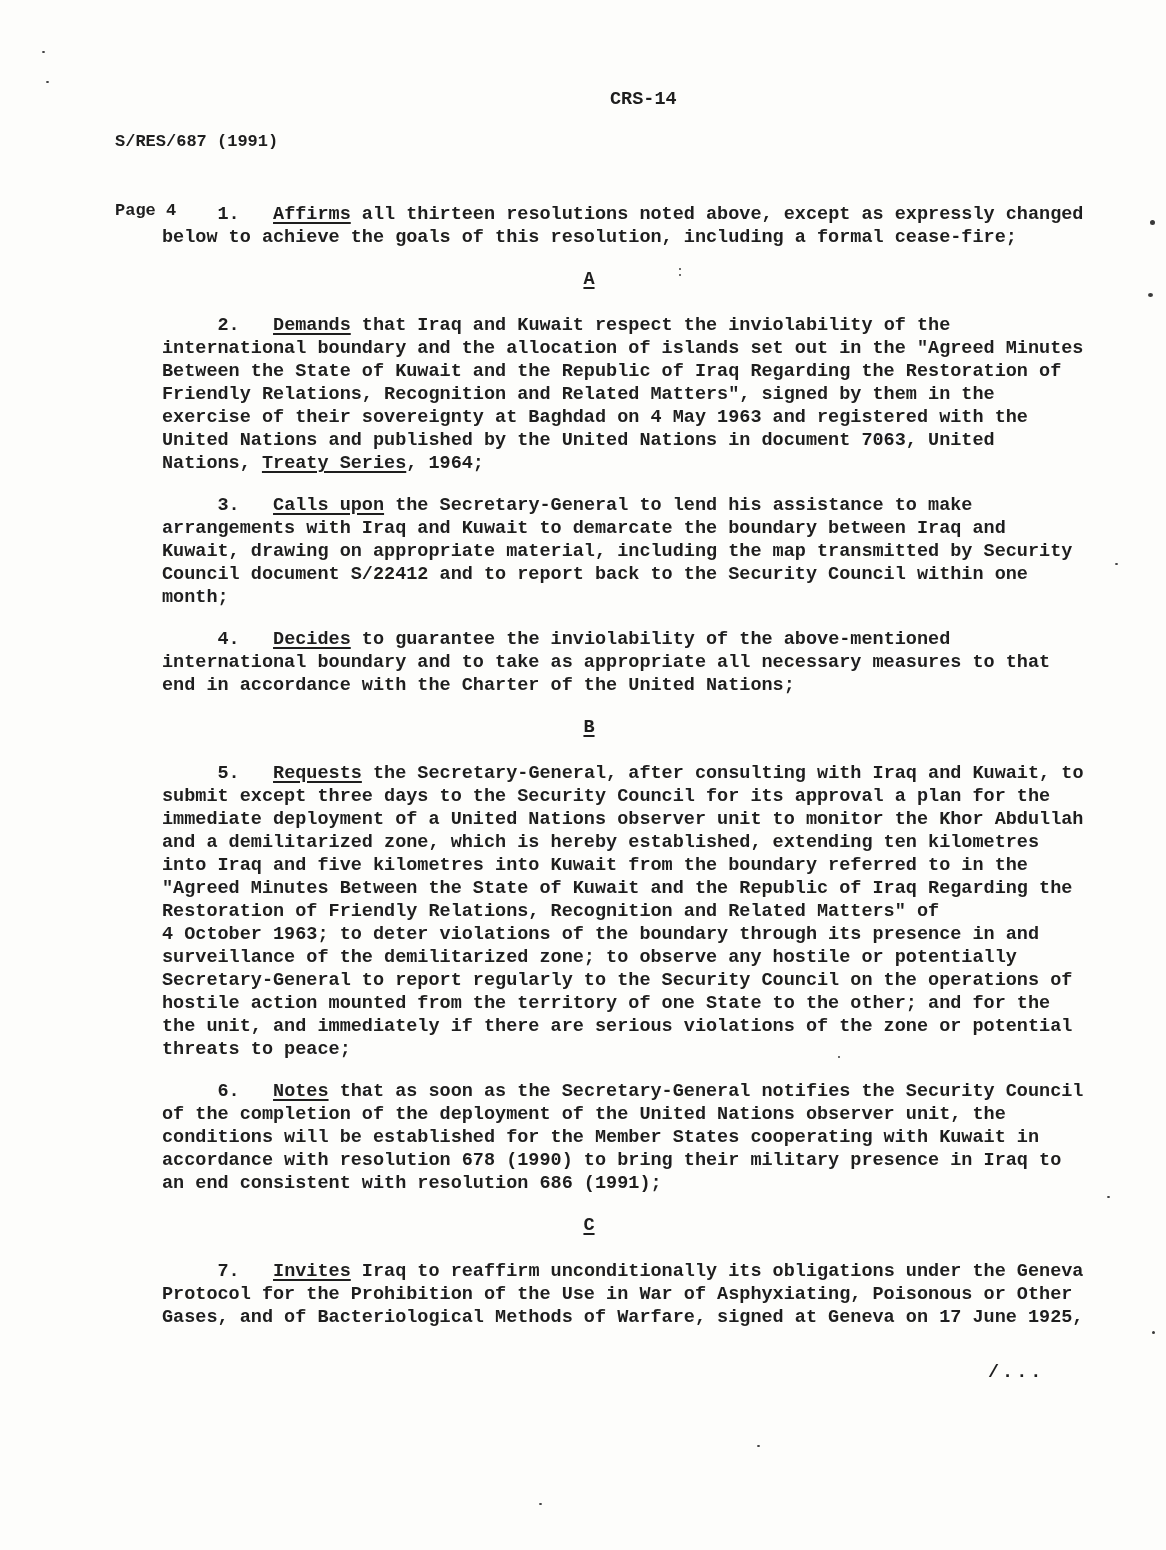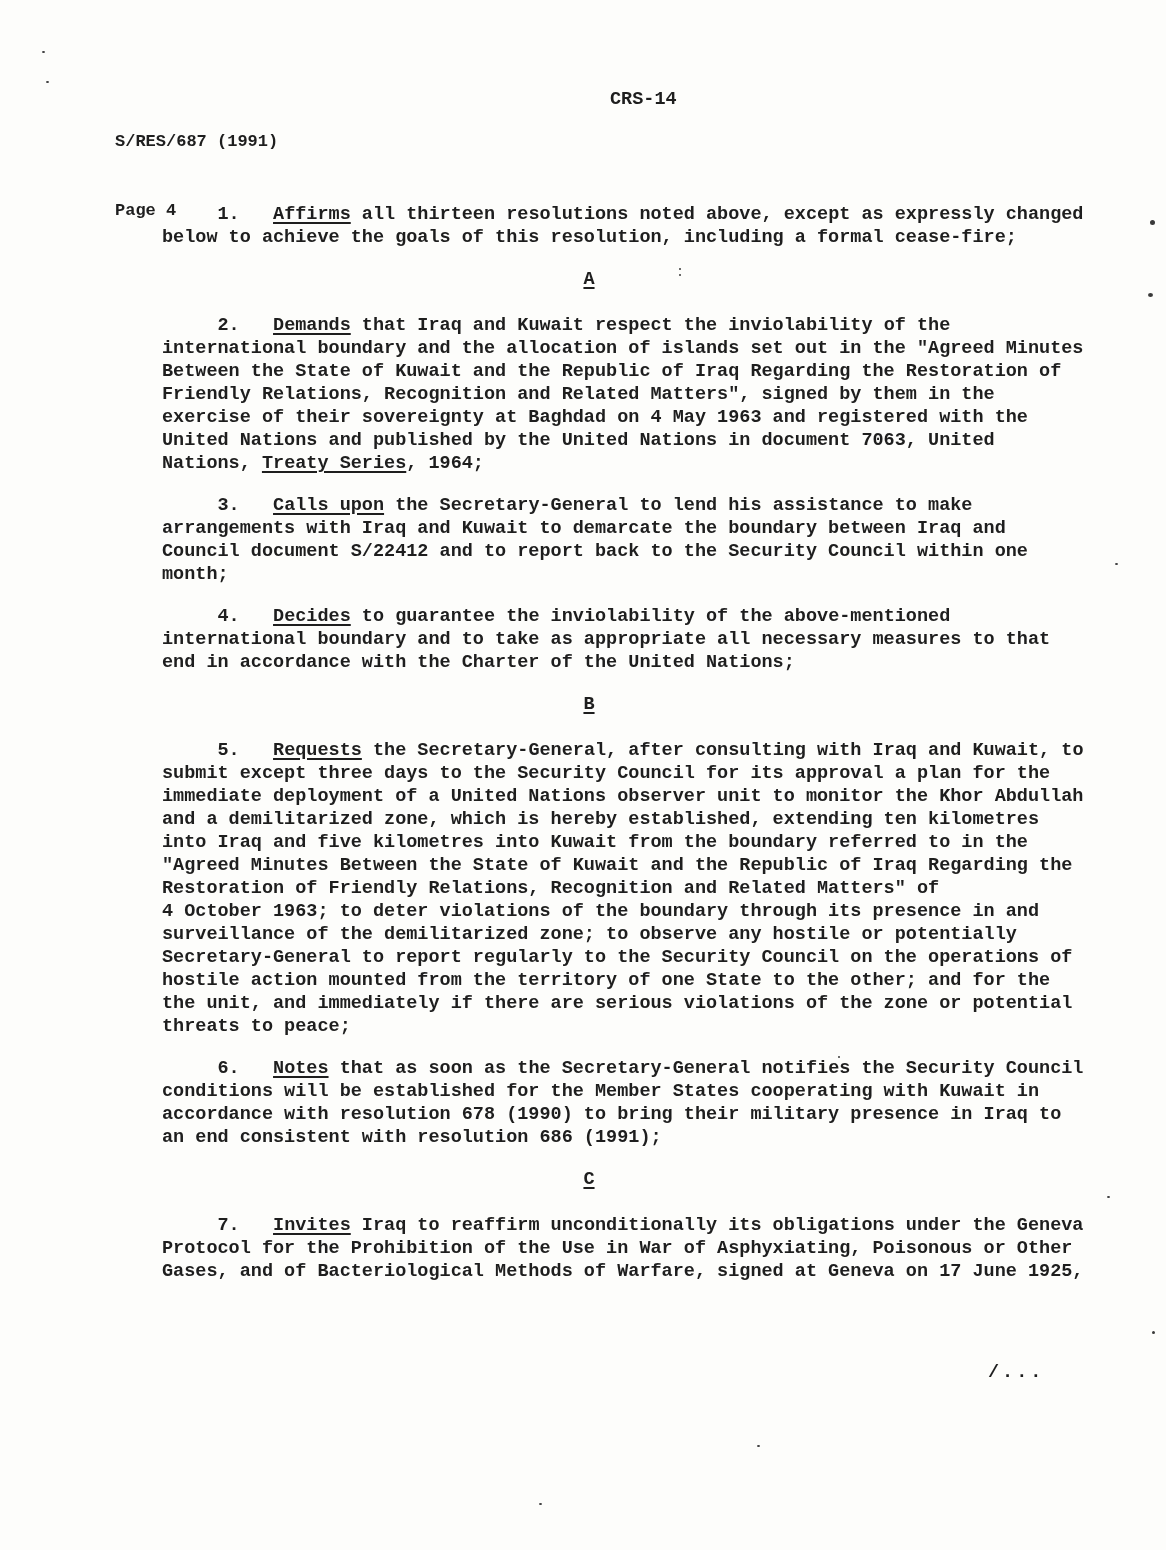--- a/index.html
+++ b/index.html
@@ -94,20 +94,21 @@
         <div class="line">international boundary and the allocation of islands set out in the "Agreed Minutes</div>
         <div class="line">Between the State of Kuwait and the Republic of Iraq Regarding the Restoration of</div>
         <div class="line">Friendly Relations, Recognition and Related Matters", signed by them in the</div>
         <div class="line">exercise of their sovereignty at Baghdad on 4 May 1963 and registered with the</div>
         <div class="line">United Nations and published by the United Nations in document 7063, United</div>
         <div class="line">Nations, <u>Treaty Series</u>, 1964;</div>
       </div>
       <div class="paragraph">
         <div class="line">     3.   <u>Calls upon</u> the Secretary-General to lend his assistance to make</div>
         <div class="line">arrangements with Iraq and Kuwait to demarcate the boundary between Iraq and</div>
+        <div class="line">Kuwait, drawing on appropriate material, including the map transmitted by Security</div>
         <div class="line">Council document S/22412 and to report back to the Security Council within one</div>
         <div class="line">month;</div>
       </div>
       <div class="paragraph">
         <div class="line">     4.   <u>Decides</u> to guarantee the inviolability of the above-mentioned</div>
         <div class="line">international boundary and to take as appropriate all necessary measures to that</div>
         <div class="line">end in accordance with the Charter of the United Nations;</div>
       </div>
       <div class="section-letter"><u>B</u></div>
       <div class="paragraph">
@@ -120,20 +121,21 @@
         <div class="line">Restoration of Friendly Relations, Recognition and Related Matters" of</div>
         <div class="line">4 October 1963; to deter violations of the boundary through its presence in and</div>
         <div class="line">surveillance of the demilitarized zone; to observe any hostile or potentially</div>
         <div class="line">Secretary-General to report regularly to the Security Council on the operations of</div>
         <div class="line">hostile action mounted from the territory of one State to the other; and for the</div>
         <div class="line">the unit, and immediately if there are serious violations of the zone or potential</div>
         <div class="line">threats to peace;</div>
       </div>
       <div class="paragraph">
         <div class="line">     6.   <u>Notes</u> that as soon as the Secretary-General notifies the Security Council</div>
+        <div class="line">of the completion of the deployment of the United Nations observer unit, the</div>
         <div class="line">conditions will be established for the Member States cooperating with Kuwait in</div>
         <div class="line">accordance with resolution 678 (1990) to bring their military presence in Iraq to</div>
         <div class="line">an end consistent with resolution 686 (1991);</div>
       </div>
       <div class="section-letter"><u>C</u></div>
       <div class="paragraph">
         <div class="line">     7.   <u>Invites</u> Iraq to reaffirm unconditionally its obligations under the Geneva</div>
         <div class="line">Protocol for the Prohibition of the Use in War of Asphyxiating, Poisonous or Other</div>
         <div class="line">Gases, and of Bacteriological Methods of Warfare, signed at Geneva on 17 June 1925,</div>
       </div>

